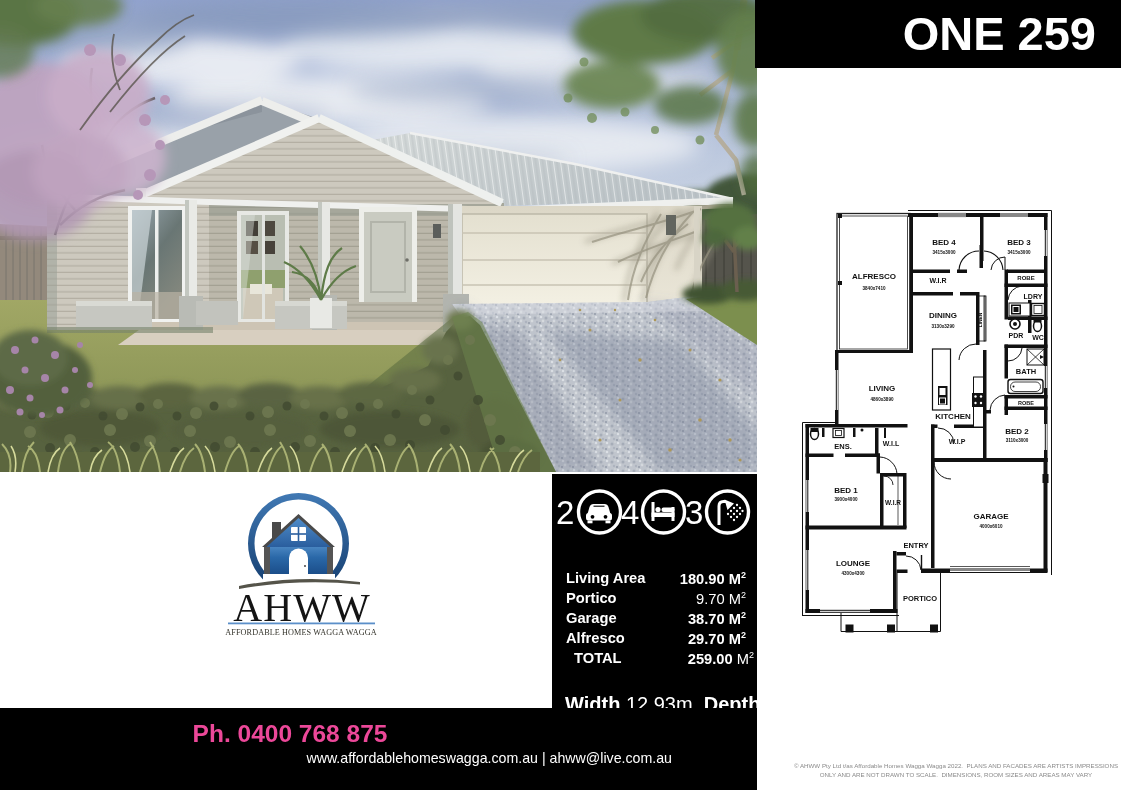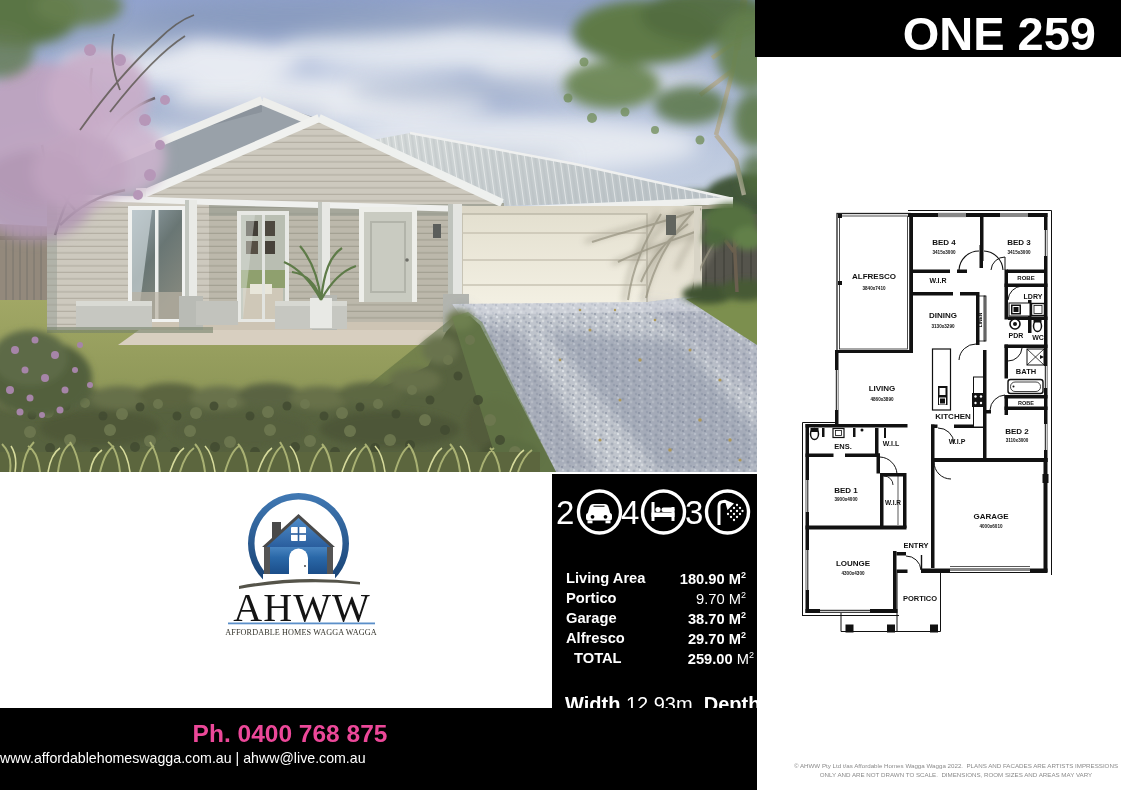--- a/index.html
+++ b/index.html
@@ -806,21 +806,21 @@
 
 <text x="916" y="548" font-size="7.5">ENTRY</text>
 
 <text x="853" y="566" font-size="8">LOUNGE</text>
 <text x="853" y="575" font-size="4.6">4300x4300</text>
 
 <text x="920" y="601" font-size="7.5">PORTICO</text>
 </g>
 </svg>
 
-<div class="abs" style="left:755px;top:0;width:366px;height:57px;background:#000;color:#fff;font-weight:bold;font-size:47px;line-height:67px;text-align:right;padding:0;box-sizing:border-box"><span style="padding-right:25px">ONE 259</span></div>
+<div class="abs" style="left:755px;top:0;width:366px;height:68px;background:#000;color:#fff;font-weight:bold;font-size:47px;line-height:67px;text-align:right;padding:0;box-sizing:border-box"><span style="padding-right:25px">ONE 259</span></div>
 
 <svg class="abs" style="left:215px;top:488px" width="175" height="152" viewBox="215 488 175 152">
 <defs>
 <linearGradient id="ringg" x1="0" y1="0" x2="0" y2="1">
 <stop offset="0" stop-color="#4179b4"></stop>
         <stop offset="1" stop-color="#123a6b"></stop>
 </linearGradient>
 <linearGradient id="houseg" x1="0" y1="0" x2="0" y2="1">
 <stop offset="0" stop-color="#5a95ce"></stop>
         <stop offset="0.5" stop-color="#2a68a8"></stop>
@@ -927,18 +927,18 @@
 
 <div class="abs" style="left:22px;top:176px;width:180px;font-size:14.7px;font-weight:bold">TOTAL<span style="position:absolute;right:0">259.00 <span style="font-weight:normal">M<sup style="font-size:9px">2</sup></span></span></div>
 
 <div class="abs" style="left:13px;top:219px;width:200px;font-size:20px;white-space:nowrap"><b>Width</b> 12.93m&nbsp; <b>Depth</b> 23.50m</div>
 </div>
 
 <div class="abs" style="left:0;top:708px;width:757px;height:82px;background:#000"></div>
 
 <div class="abs" style="left:0;top:720px;width:580px;text-align:center;color:#ec4899;font-weight:bold;font-size:24.5px">Ph. 0400 768 875</div>
 
-<div class="abs" style="left:0;top:750px;width:672px;text-align:left;color:#fff;font-size:14.2px">www.affordablehomeswagga.com.au | ahww@live.com.au</div>
+<div class="abs" style="left:0;top:750px;width:672px;text-align:right;color:#fff;font-size:14.2px">www.affordablehomeswagga.com.au | ahww@live.com.au</div>
 
 <div class="abs" style="left:956px;top:762px;width:0;color:#8a8a8a;font-size:6.2px;line-height:8.6px;text-align:center">
     <div style="position:absolute;left:-170px;width:340px;white-space:nowrap">© AHWW Pty Ltd t/as Affordable Homes Wagga Wagga 2022.&nbsp; PLANS AND FACADES ARE ARTISTS IMPRESSIONS</div>
     <div style="position:absolute;left:-170px;top:8.6px;width:340px;white-space:nowrap">ONLY AND ARE NOT DRAWN TO SCALE.&nbsp; DIMENSIONS, ROOM SIZES AND AREAS MAY VARY</div>
   </div>
 
 </body></html>

